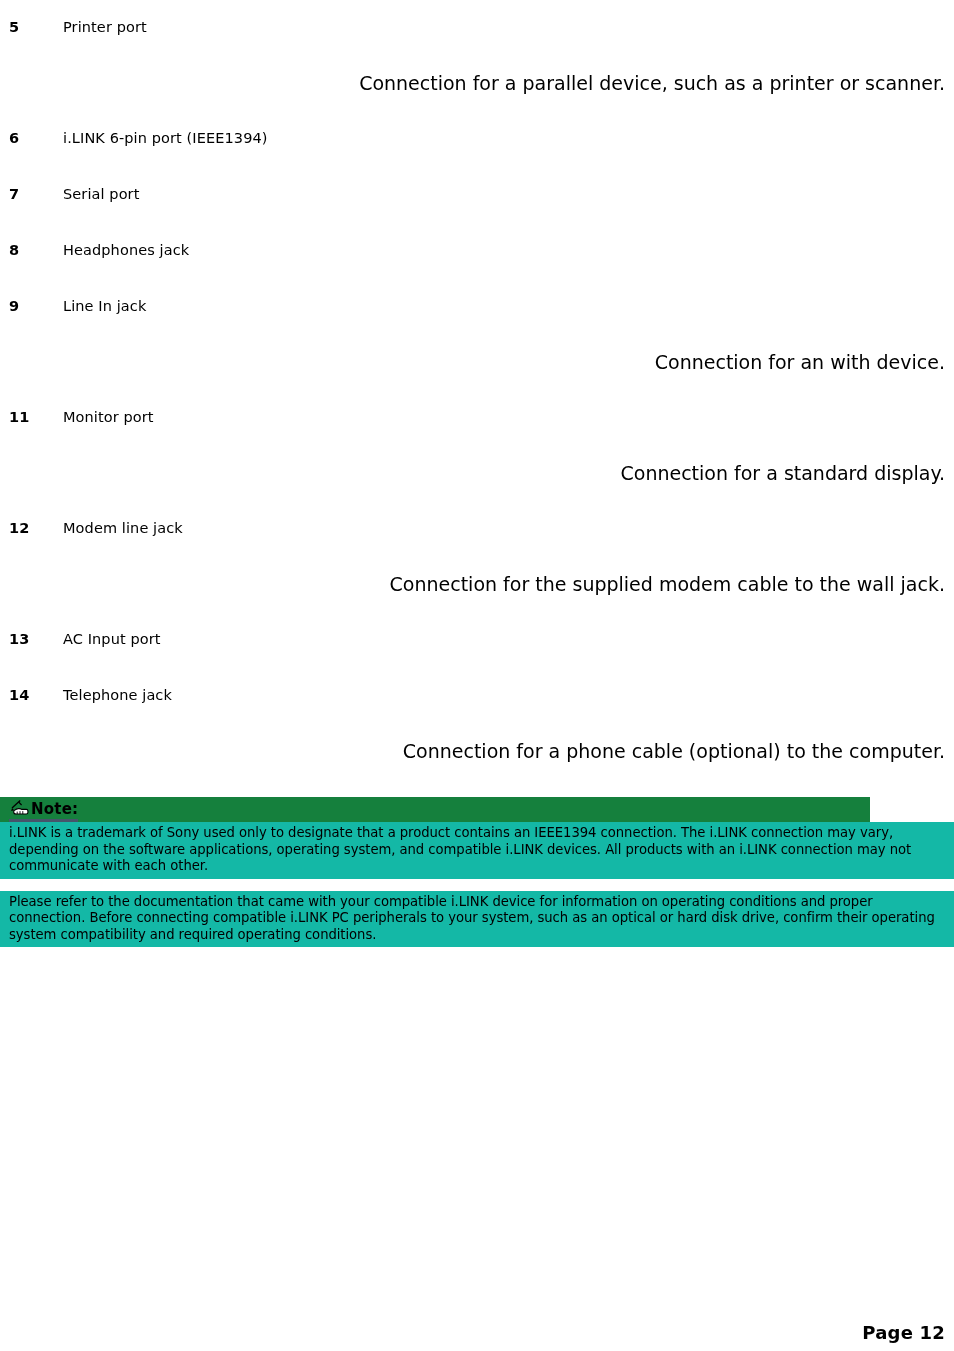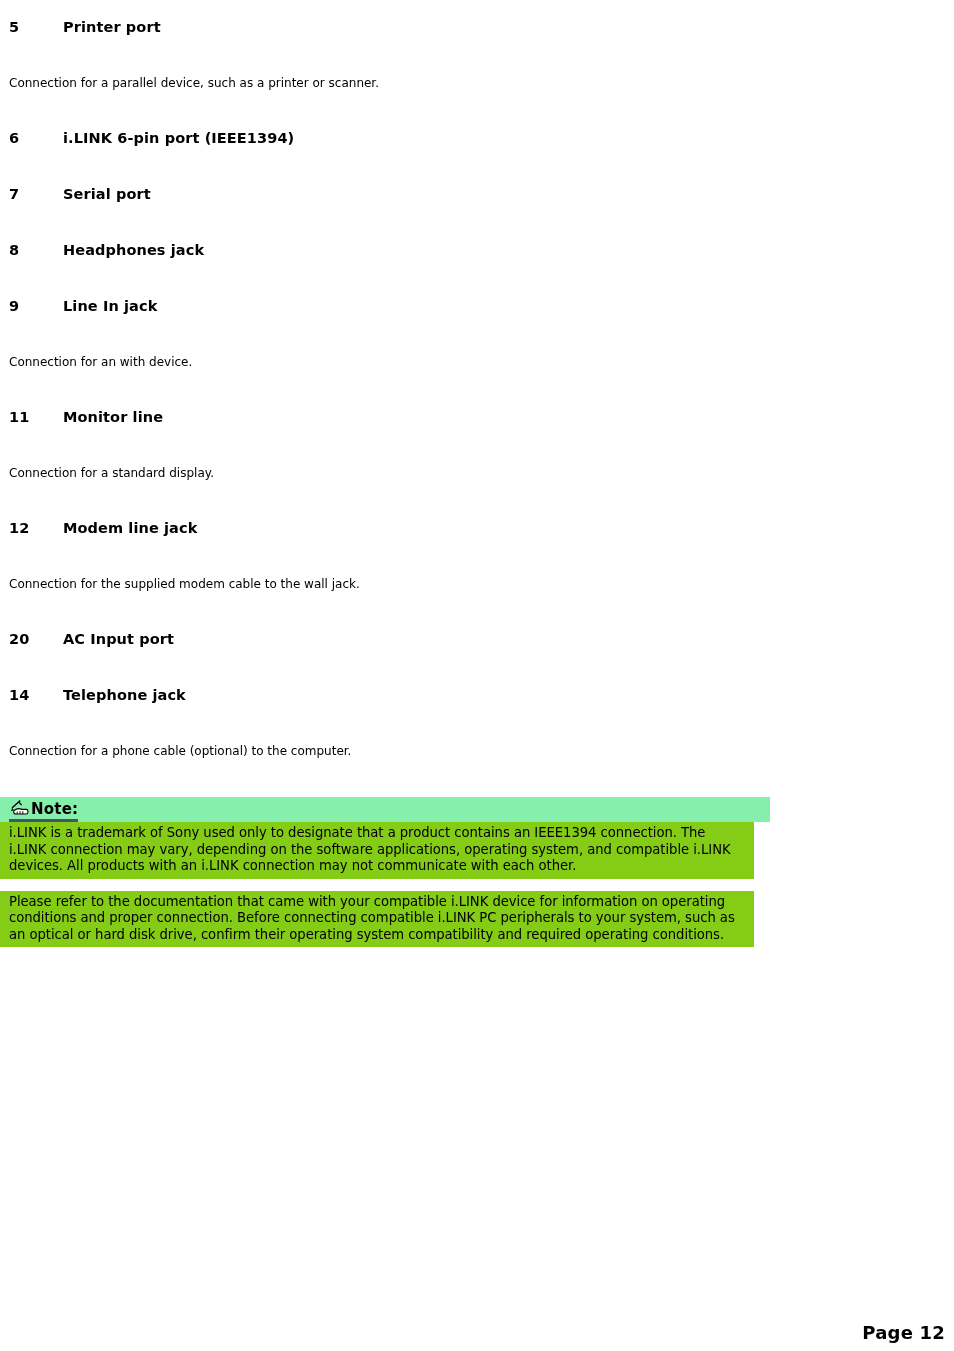--- a/index.html
+++ b/index.html
@@ -39,60 +39,61 @@
     line-height: 18px;
     margin: 0 0 38px 0;
     letter-spacing: 0.1px;
   }
   .entry-num {
     width: 54px;
     flex: 0 0 54px;
     font-weight: bold;
   }
   .entry-label {
-    font-weight: bold;
+    font-weight: normal;
   }
   .entry-desc {
-    font-size: 12px;
+    font-size: 19px;
     line-height: 18px;
     margin: 0 0 37px 0;
     font-weight: normal;
+    text-align: right;
   }
 
   
   .note {
     margin-top: 5px;
   }
   .note-head {
-    background: #86efac;
+    background: #15803d;
     display: flex;
     align-items: center;
     padding: 3px 9px 0 9px;
     box-sizing: border-box;
-    width: 770px;
+    width: 870px;
     margin-left: -9px;
     height: 25px;
   }
   .note-icon {
     width: 22px;
     height: 18px;
     flex: 0 0 22px;
     display: inline-block;
     position: relative;
     top: -1px;
   }
   .note-title {
     font-weight: bold;
     font-size: 15px;
     letter-spacing: 0.2px;
   }
 
   .note-para {
-    background: #84cc16;
-    width: 754px;
+    background: #14b8a6;
+    width: 954px;
     margin-left: -9px;
     padding: 3px 9px 4px 9px;
     box-sizing: border-box;
     font-size: 13.2px;
     line-height: 16.5px;
     letter-spacing: -0.05px;
   }
   .note-gap {
     height: 12px;
     background: #ffffff;
@@ -158,36 +159,36 @@
         <span class="entry-num">9</span>
         <span class="entry-label">Line In jack</span>
       </div>
       <p class="entry-desc">Connection for an with device.</p>
     </div>
 
 
     <div class="entry">
       <div class="entry-head">
         <span class="entry-num">11</span>
-        <span class="entry-label">Monitor line</span>
+        <span class="entry-label">Monitor port</span>
       </div>
       <p class="entry-desc">Connection for a standard display.</p>
     </div>
 
     <div class="entry">
       <div class="entry-head">
         <span class="entry-num">12</span>
         <span class="entry-label">Modem line jack</span>
       </div>
       <p class="entry-desc">Connection for the supplied modem cable to the wall jack.</p>
     </div>
 
     <div class="entry">
       <div class="entry-head">
-        <span class="entry-num">20</span>
+        <span class="entry-num">13</span>
         <span class="entry-label">AC Input port</span>
       </div>
     </div>
 
     <div class="entry">
       <div class="entry-head">
         <span class="entry-num">14</span>
         <span class="entry-label">Telephone jack</span>
       </div>
       <p class="entry-desc">Connection for a phone cable (optional) to the computer.</p>

